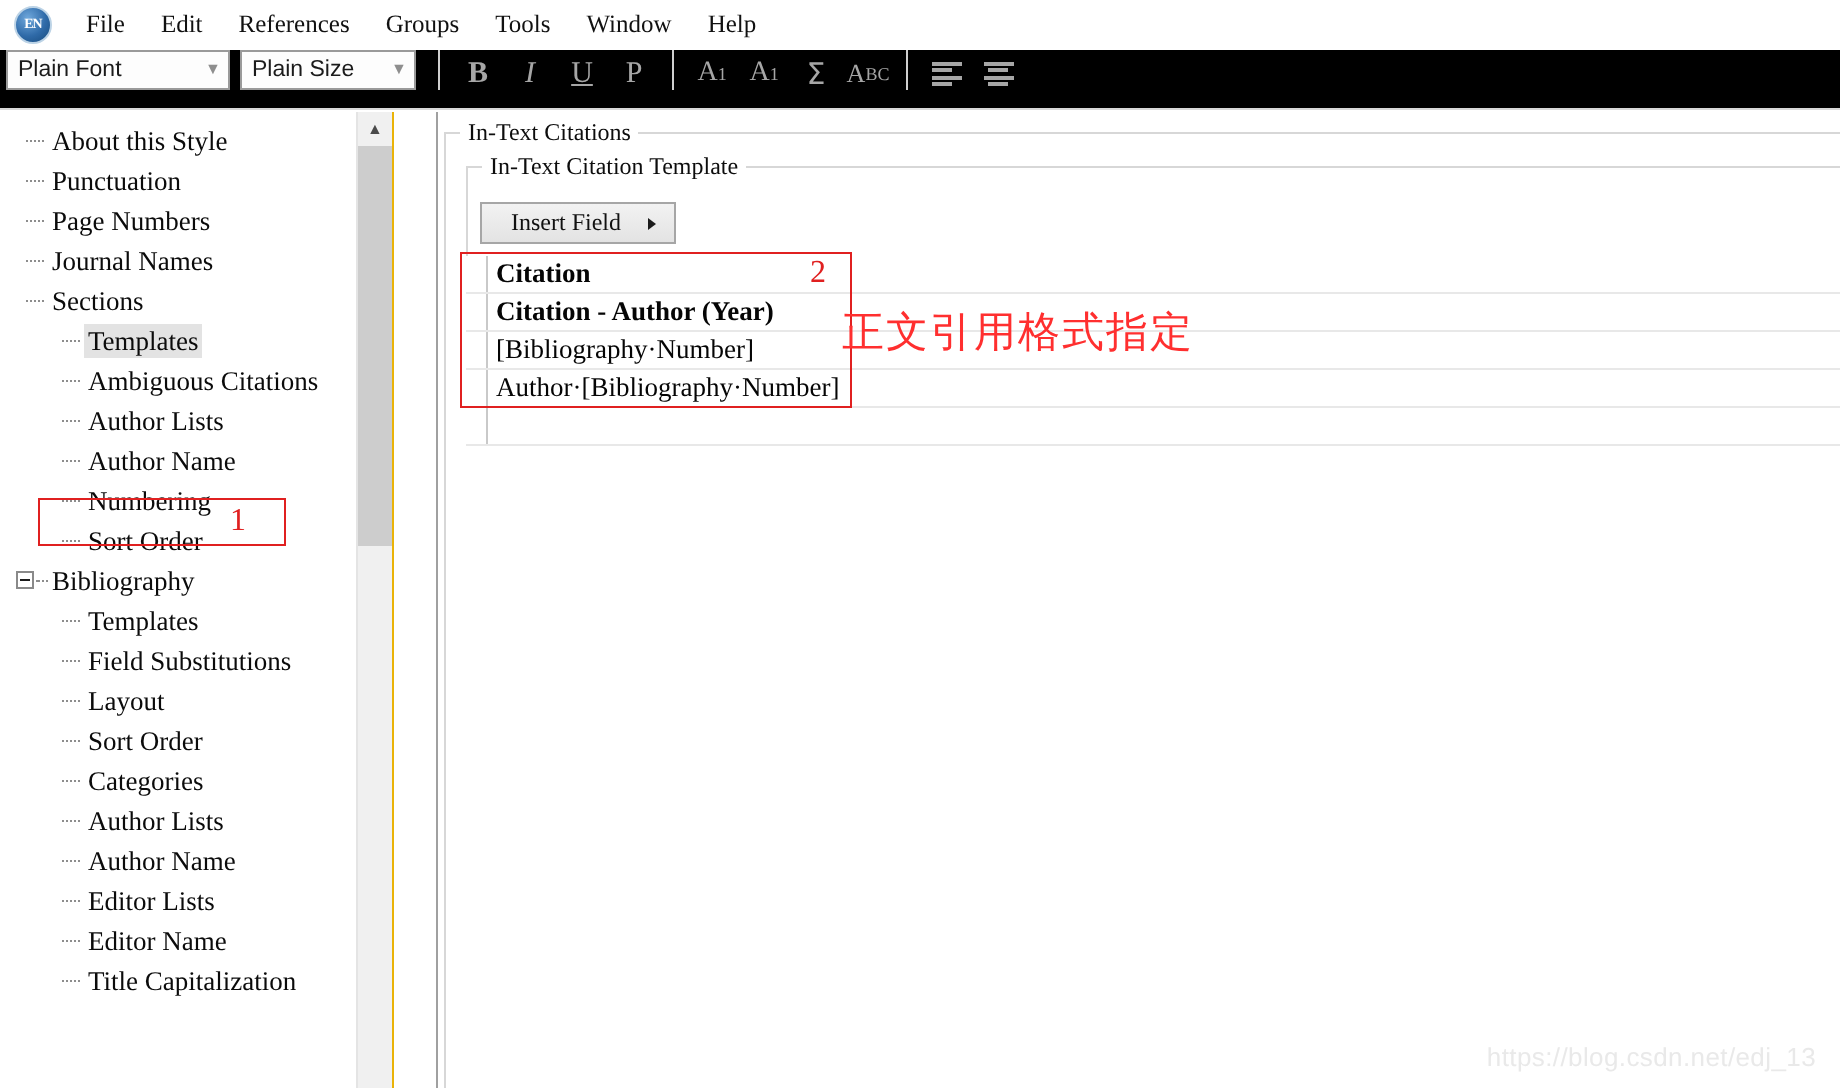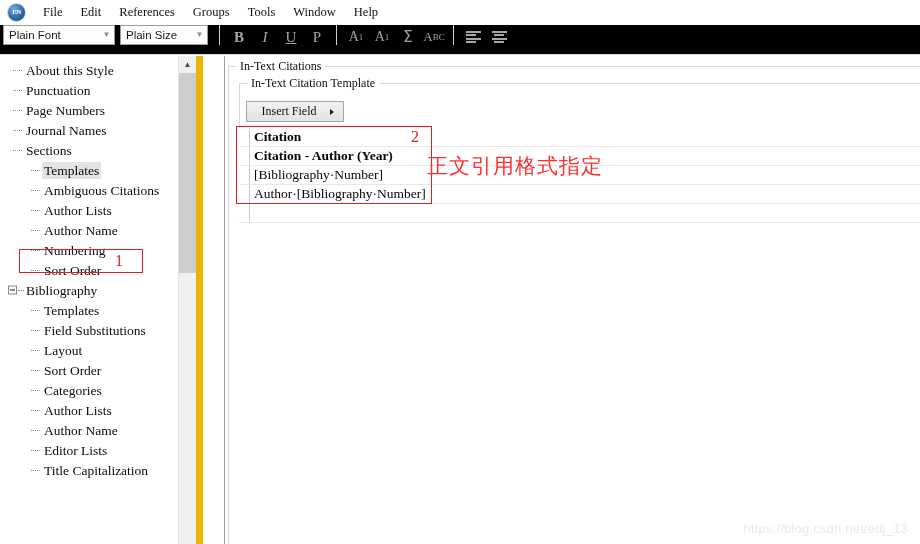--- a/index.html
+++ b/index.html
@@ -154,21 +154,21 @@
     background: #ffffff;
   }
 
   
   .tree-pane {
     width: 196px;
     background: #ffffff;
     position: relative;
     overflow: hidden;
     flex: none;
-    border-right: 7px solid #eab308;
+    border-right: 1px solid #eab308;
   }
   .tree {
     padding: 4px 0 0 0;
   }
   .tnode {
     height: 20px;
     display: flex;
     align-items: center;
     position: relative;
     white-space: nowrap;
@@ -640,20 +640,26 @@
         <div class="tnode lvl2">
           <span class="guide">
             <span class="trunk"></span>
           </span>
           <span class="tlabel">Editor Lists</span>
         </div>
         <div class="tnode lvl2">
           <span class="guide">
             <span class="trunk"></span>
           </span>
+          <span class="tlabel">Editor Name</span>
+        </div>
+        <div class="tnode lvl2">
+          <span class="guide">
+            <span class="trunk"></span>
+          </span>
           <span class="tlabel">Title Capitalization</span>
         </div>
       </div>
 
     <div class="tree-highlight"></div>
     <div class="annot-num n1">1</div>
 
     <div class="tree-scroll">
       <div class="sb-arrow">▲</div>
       <div class="sb-thumb"></div>

